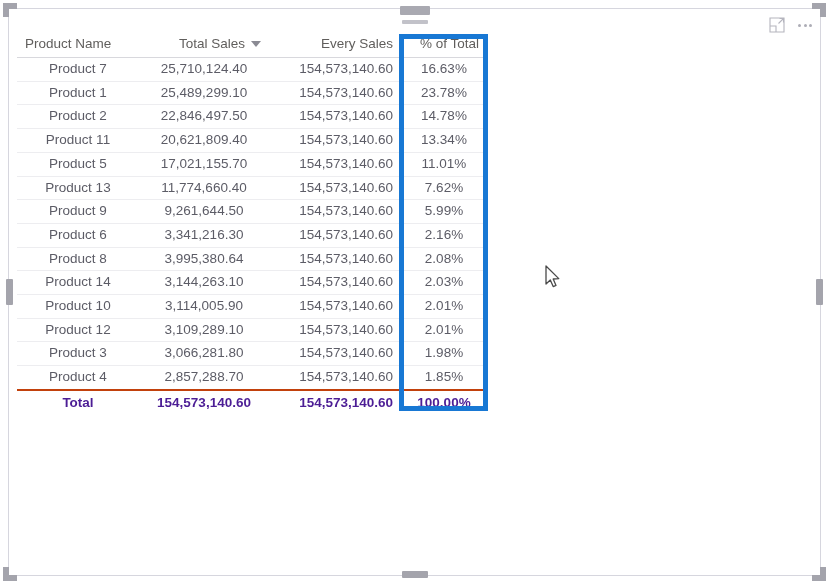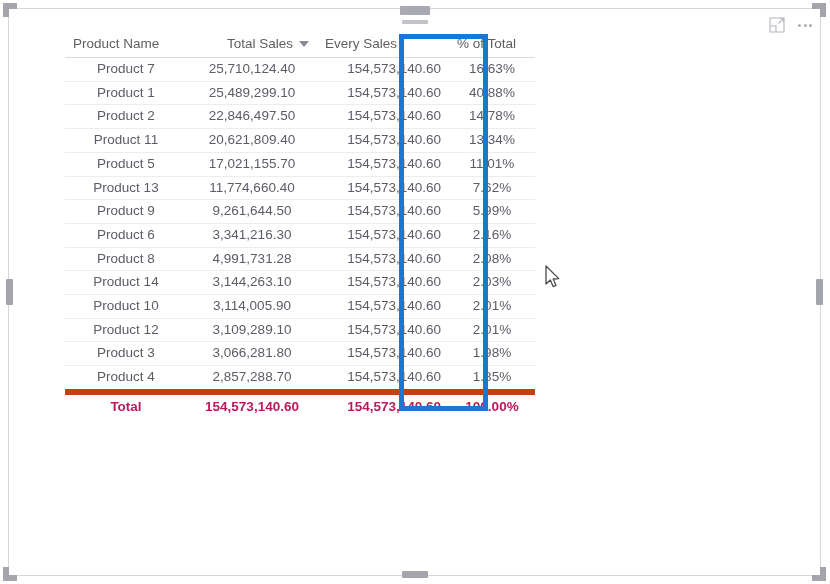--- a/index.html
+++ b/index.html
@@ -61,21 +61,20 @@
   #table-wrap {
     position: absolute;
     left: 8px;
     top: 22px;
     width: 470px;
   }
   table.matrix {
     border-collapse: collapse;
     width: 470px;
     table-layout: fixed;
-    margin-left: 48px;
   }
   table.matrix th, table.matrix td {
     font-size: 13.5px;
     color: #5c5c66;
     padding: 0 8px;
     height: 22.7px;
     line-height: 22.7px;
     white-space: nowrap;
     overflow: hidden;
     font-weight: normal;
@@ -93,21 +92,21 @@
   th.col-every  { width: 132px; text-align: right; }
   th.col-pct    { width: 86px;  text-align: right; }
 
   
   .th-inner {
     display: flex;
     align-items: center;
     justify-content: flex-start;
     gap: 6px;
   }
-  .th-inner.right { }
+  .th-inner.right { justify-content: flex-end; }
   .th-label { display: inline-block; }
   .sort-caret {
     width: 0; height: 0;
     border-left: 5.5px solid transparent;
     border-right: 5.5px solid transparent;
     border-top: 6.5px solid #8a8a93;
     margin-bottom: 1px;
   }
   
   th.col-total .th-inner { justify-content: flex-end; }
@@ -115,22 +114,22 @@
   table.matrix tbody td {
     border-bottom: 1px solid #ededf0;
   }
   td.c-name  { text-align: center; }
   td.c-total { text-align: center; }
   td.c-every { text-align: right; }
   td.c-pct   { text-align: center; }
 
   tr.total-row td {
     font-weight: bold;
-    color: #be185d;
-    border-top: 6px solid #c2410c;
+    color: #4c1d95;
+    border-top: 2px solid #c2410c;
     border-bottom: none;
     height: 24px;
     line-height: 24px;
   }
 
   
   #pct-highlight {
     position: absolute;
     left: 390px;
     top: 25px;
@@ -253,21 +252,21 @@
           <tr>
             <td class="c-name">Product 7</td>
             <td class="c-total">25,710,124.40</td>
             <td class="c-every">154,573,140.60</td>
             <td class="c-pct">16.63%</td>
           </tr>
           <tr>
             <td class="c-name">Product 1</td>
             <td class="c-total">25,489,299.10</td>
             <td class="c-every">154,573,140.60</td>
-            <td class="c-pct">40.88%</td>
+            <td class="c-pct">23.78%</td>
           </tr>
           <tr>
             <td class="c-name">Product 2</td>
             <td class="c-total">22,846,497.50</td>
             <td class="c-every">154,573,140.60</td>
             <td class="c-pct">14.78%</td>
           </tr>
           <tr>
             <td class="c-name">Product 11</td>
             <td class="c-total">20,621,809.40</td>
@@ -293,21 +292,21 @@
             <td class="c-pct">5.99%</td>
           </tr>
           <tr>
             <td class="c-name">Product 6</td>
             <td class="c-total">3,341,216.30</td>
             <td class="c-every">154,573,140.60</td>
             <td class="c-pct">2.16%</td>
           </tr>
           <tr>
             <td class="c-name">Product 8</td>
-            <td class="c-total">4,991,731.28</td>
+            <td class="c-total">3,995,380.64</td>
             <td class="c-every">154,573,140.60</td>
             <td class="c-pct">2.08%</td>
           </tr>
           <tr>
             <td class="c-name">Product 14</td>
             <td class="c-total">3,144,263.10</td>
             <td class="c-every">154,573,140.60</td>
             <td class="c-pct">2.03%</td>
           </tr>
           <tr>

